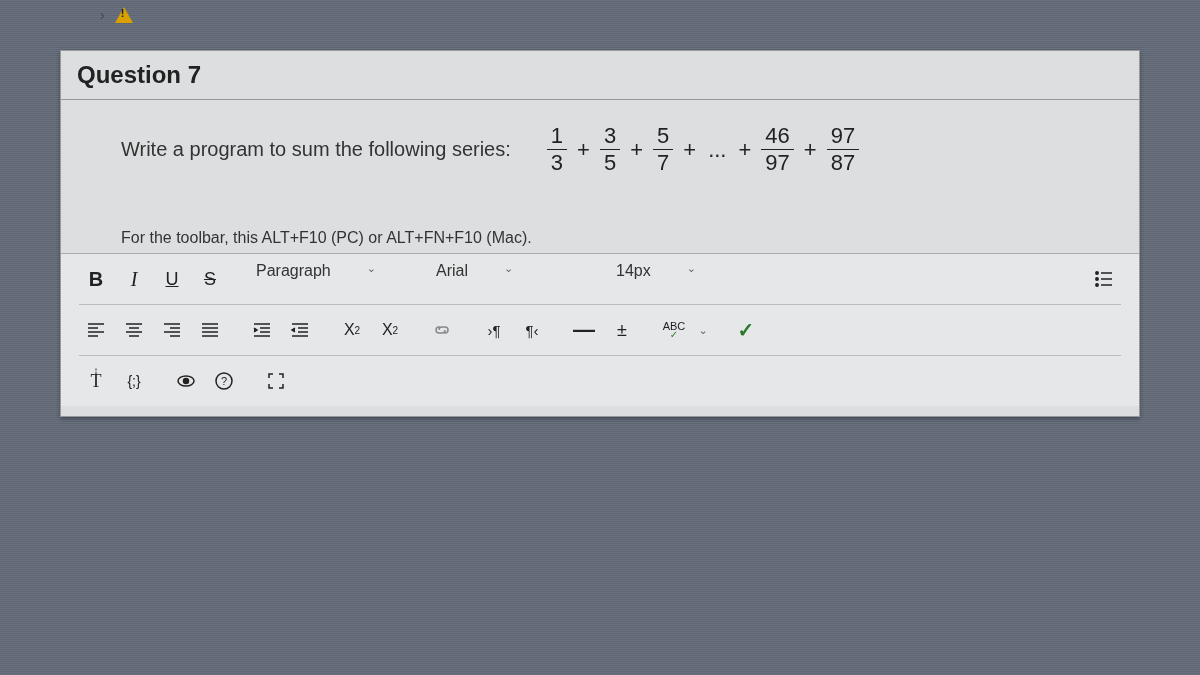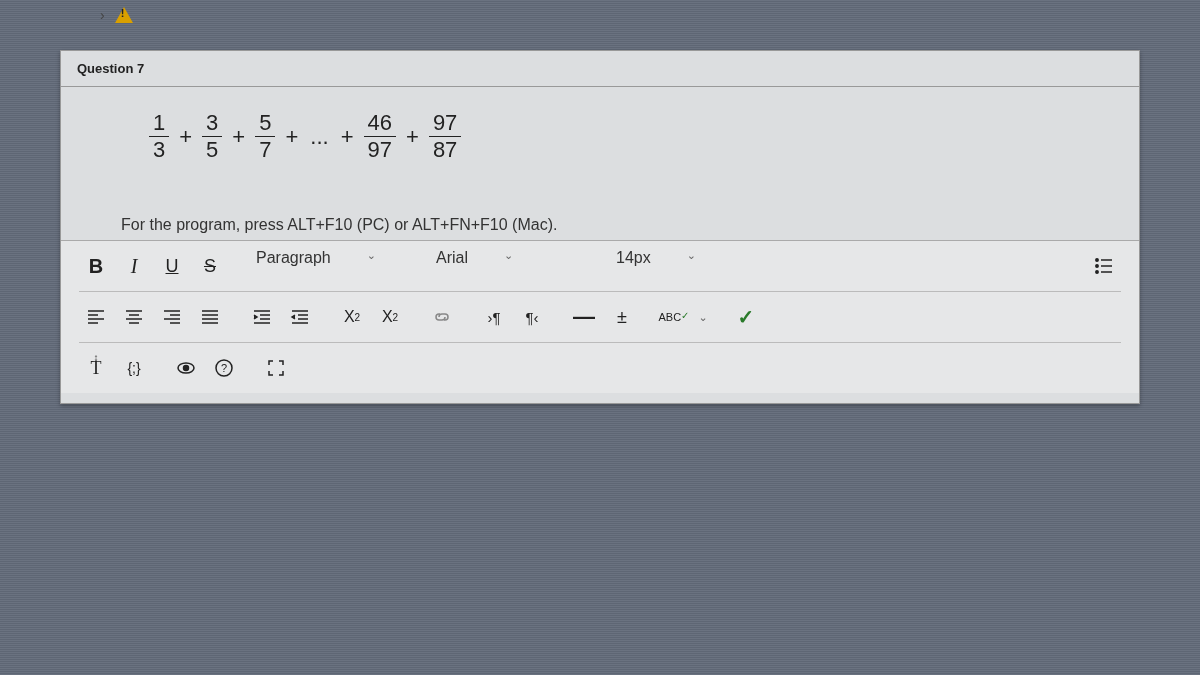--- a/index.html
+++ b/index.html
@@ -49,21 +49,21 @@
   }
   .question-card {
     margin: 20px 60px 0 60px;
     background: #dcdee0;
     border: 1px solid #999;
     box-shadow: 0 2px 4px rgba(0,0,0,0.3);
   }
   .question-header {
     border-bottom: 1px solid #999;
     padding: 10px 16px;
-    font-size: 13px;
+    font-size: 24px;
     color: #222;
     font-weight: bold;
   }
   .question-body {
     padding: 25px 60px 10px 60px;
   }
   .prompt-line {
     display: flex;
     align-items: center;
     font-size: 20px;
@@ -150,38 +150,39 @@
   }
   .bold { font-weight: bold; font-size: 20px;}
   .italic { font-style: italic; font-family: 'Times New Roman', serif; font-size: 20px;}
   .under { text-decoration: underline; font-size: 18px;}
   .strike { text-decoration: line-through; font-size: 18px;}
   .svg-icon { width: 20px; height: 20px; }
   .sup-x { font-size: 16px; }
   .sup-x sup { font-size: 10px; }
   .sub-x { font-size: 16px; }
   .sub-x sub { font-size: 10px; }
-  .abc { font-size: 11px; line-height:1; display:flex; align-items:center;}
+  .abc { font-size: 11px; line-height:1; display:flex; flex-direction:column; align-items:center;}
   .abc .check { color:#2a7a2a; font-size:10px; margin-top:-2px;}
   .small-cap { font-size: 18px; font-family: 'Times New Roman', serif;}
 </style>
 </head>
 <body>
 
 <div class="screen-bg">
   <div class="warning-bar">
     <span class="arrow">›</span>
     <span class="tri"></span>
   </div>
 
   <div class="question-card">
     <div class="question-header">Question 7</div>
 
     <div class="question-body">
       <div class="prompt-line">
+        <span>Write a program to sum the following series:</span>
         <span class="gap"></span>
         <span class="frac">
           <span class="num">1</span>
           <span class="den">3</span>
         </span>
         <span class="plus">+</span>
         <span class="frac">
           <span class="num">3</span>
           <span class="den">5</span>
         </span>
@@ -197,21 +198,21 @@
           <span class="num">46</span>
           <span class="den">97</span>
         </span>
         <span class="plus">+</span>
         <span class="frac">
           <span class="num">97</span>
           <span class="den">87</span>
         </span>
       </div>
 
-      <div class="toolbar-hint">For the program, press ALT+F10 (PC) or ALT+FN+F10 (Mac).</div>
+      <div class="toolbar-hint">For the toolbar, this ALT+F10 (PC) or ALT+FN+F10 (Mac).</div>
 
       <div class="editor-toolbar">
 
         <div class="toolbar-row">
           <div class="tb-btn bold">B</div>
           <div class="tb-btn italic">I</div>
           <div class="tb-btn under">U</div>
           <div class="tb-btn strike">S</div>
           <div class="tb-sep"></div>
           <div class="tb-select wider">

